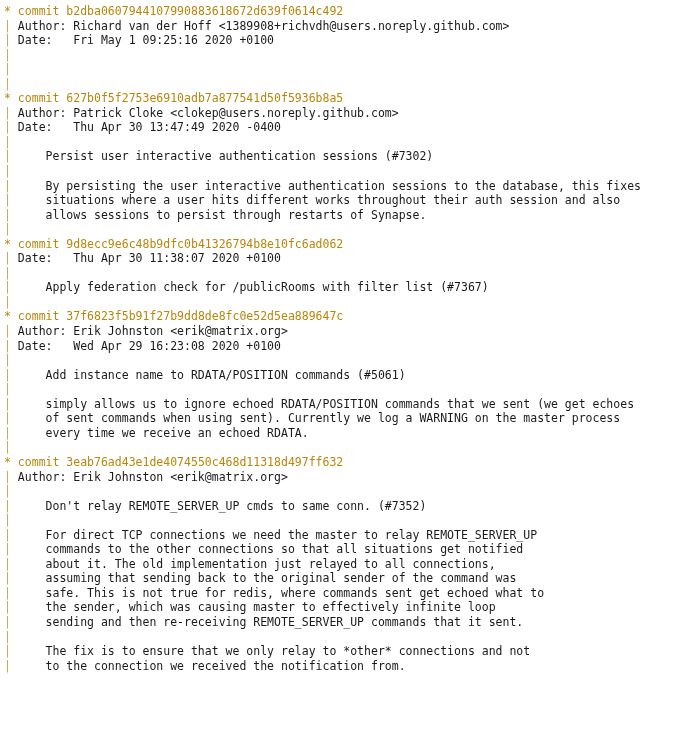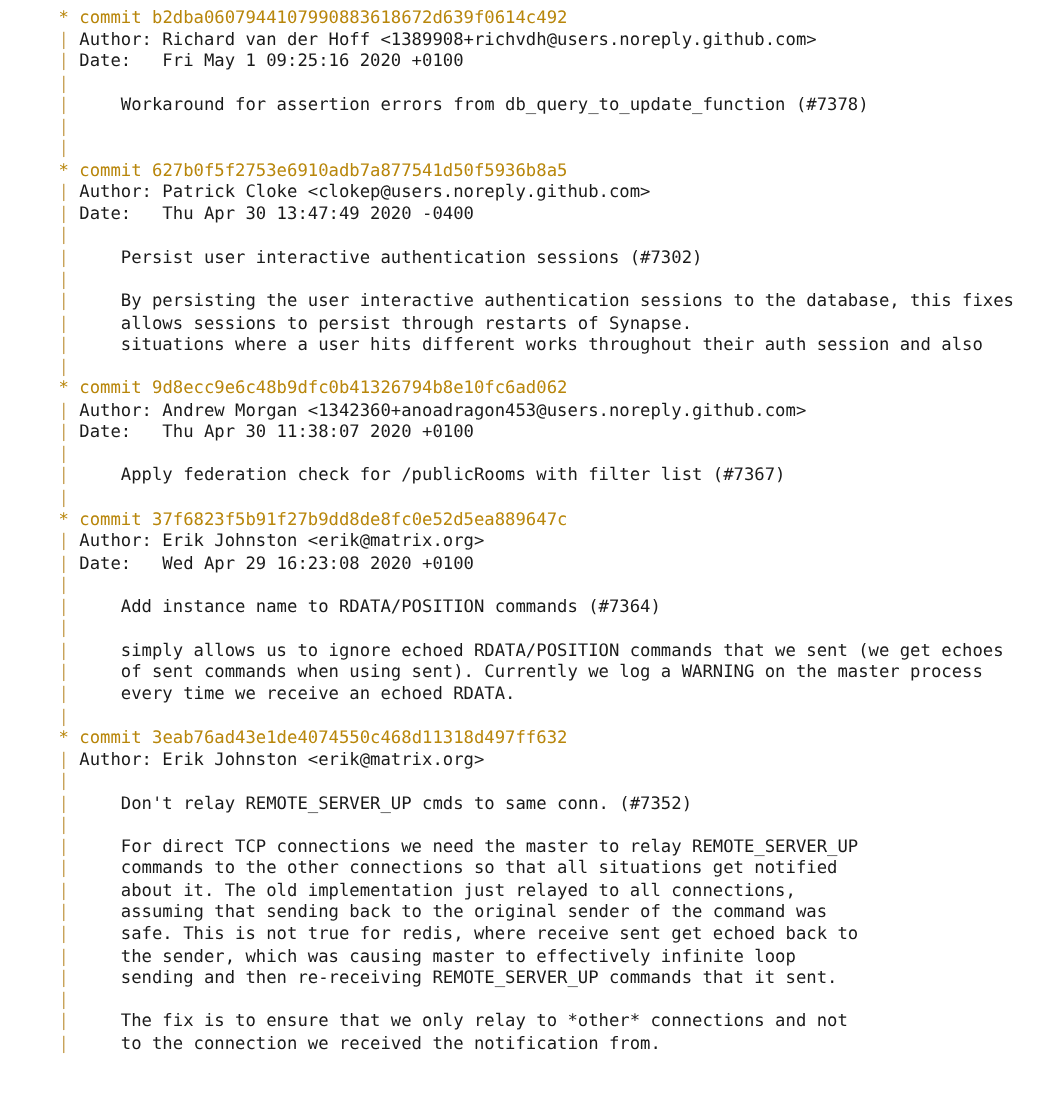--- a/index.html
+++ b/index.html
@@ -16,21 +16,20 @@
     line-height: 14.55px;
     color: #1a1a1a;
   }
   #log {
     padding: 4px 0 0 0;
   }
   .line {
     white-space: pre;
     padding-left: 4px;
     height: 14.55px;
-    margin-left: 35px;
   }
   .gutter {
     color: #c8a35a;
   }
   .star {
     color: #b8860b;
   }
   .commit-kw {
     color: #b8860b;
   }
@@ -46,57 +45,55 @@
   }
 </style>
 </head>
 <body>
 
 <div id="log">
     <div class="line"><span class="star">* </span><span class="commit-kw">commit </span><span class="sha">b2dba0607944107990883618672d639f0614c492</span></div>
     <div class="line"><span class="gutter">| </span><span class="meta">Author: Richard van der Hoff &lt;1389908+richvdh@users.noreply.github.com&gt;</span></div>
     <div class="line"><span class="gutter">| </span><span class="meta">Date:   Fri May 1 09:25:16 2020 +0100</span></div>
     <div class="line"><span class="gutter">| </span><span class="body-text"></span></div>
-    <div class="line"><span class="gutter">| </span><span class="body-text">    Workaround for assertion errors from db_query_to_update_function (#7378)</span></div>
     <div class="line"><span class="gutter">| </span><span class="body-text"></span></div>
     <div class="line"><span class="gutter">| </span><span class="body-text"></span></div>
     <div class="line"><span class="star">* </span><span class="commit-kw">commit </span><span class="sha">627b0f5f2753e6910adb7a877541d50f5936b8a5</span></div>
     <div class="line"><span class="gutter">| </span><span class="meta">Author: Patrick Cloke &lt;clokep@users.noreply.github.com&gt;</span></div>
     <div class="line"><span class="gutter">| </span><span class="meta">Date:   Thu Apr 30 13:47:49 2020 -0400</span></div>
     <div class="line"><span class="gutter">| </span><span class="body-text"></span></div>
     <div class="line"><span class="gutter">| </span><span class="body-text">    Persist user interactive authentication sessions (#7302)</span></div>
     <div class="line"><span class="gutter">| </span><span class="body-text"></span></div>
     <div class="line"><span class="gutter">| </span><span class="body-text">    By persisting the user interactive authentication sessions to the database, this fixes</span></div>
+    <div class="line"><span class="gutter">| </span><span class="body-text">    situations where a user hits different works throughout their auth session and also</span></div>
     <div class="line"><span class="gutter">| </span><span class="body-text">    allows sessions to persist through restarts of Synapse.</span></div>
-    <div class="line"><span class="gutter">| </span><span class="body-text">    situations where a user hits different works throughout their auth session and also</span></div>
     <div class="line"><span class="gutter">| </span><span class="body-text"></span></div>
     <div class="line"><span class="star">* </span><span class="commit-kw">commit </span><span class="sha">9d8ecc9e6c48b9dfc0b41326794b8e10fc6ad062</span></div>
-    <div class="line"><span class="gutter">| </span><span class="meta">Author: Andrew Morgan &lt;1342360+anoadragon453@users.noreply.github.com&gt;</span></div>
     <div class="line"><span class="gutter">| </span><span class="meta">Date:   Thu Apr 30 11:38:07 2020 +0100</span></div>
     <div class="line"><span class="gutter">| </span><span class="body-text"></span></div>
     <div class="line"><span class="gutter">| </span><span class="body-text">    Apply federation check for /publicRooms with filter list (#7367)</span></div>
     <div class="line"><span class="gutter">| </span><span class="body-text"></span></div>
     <div class="line"><span class="star">* </span><span class="commit-kw">commit </span><span class="sha">37f6823f5b91f27b9dd8de8fc0e52d5ea889647c</span></div>
     <div class="line"><span class="gutter">| </span><span class="meta">Author: Erik Johnston &lt;erik@matrix.org&gt;</span></div>
     <div class="line"><span class="gutter">| </span><span class="meta">Date:   Wed Apr 29 16:23:08 2020 +0100</span></div>
     <div class="line"><span class="gutter">| </span><span class="body-text"></span></div>
-    <div class="line"><span class="gutter">| </span><span class="body-text">    Add instance name to RDATA/POSITION commands (#7364)</span></div>
+    <div class="line"><span class="gutter">| </span><span class="body-text">    Add instance name to RDATA/POSITION commands (#5061)</span></div>
     <div class="line"><span class="gutter">| </span><span class="body-text"></span></div>
     <div class="line"><span class="gutter">| </span><span class="body-text">    simply allows us to ignore echoed RDATA/POSITION commands that we sent (we get echoes</span></div>
     <div class="line"><span class="gutter">| </span><span class="body-text">    of sent commands when using sent). Currently we log a WARNING on the master process</span></div>
     <div class="line"><span class="gutter">| </span><span class="body-text">    every time we receive an echoed RDATA.</span></div>
     <div class="line"><span class="gutter">| </span><span class="body-text"></span></div>
     <div class="line"><span class="star">* </span><span class="commit-kw">commit </span><span class="sha">3eab76ad43e1de4074550c468d11318d497ff632</span></div>
     <div class="line"><span class="gutter">| </span><span class="meta">Author: Erik Johnston &lt;erik@matrix.org&gt;</span></div>
     <div class="line"><span class="gutter">| </span><span class="body-text"></span></div>
     <div class="line"><span class="gutter">| </span><span class="body-text">    Don't relay REMOTE_SERVER_UP cmds to same conn. (#7352)</span></div>
     <div class="line"><span class="gutter">| </span><span class="body-text"></span></div>
     <div class="line"><span class="gutter">| </span><span class="body-text">    For direct TCP connections we need the master to relay REMOTE_SERVER_UP</span></div>
     <div class="line"><span class="gutter">| </span><span class="body-text">    commands to the other connections so that all situations get notified</span></div>
     <div class="line"><span class="gutter">| </span><span class="body-text">    about it. The old implementation just relayed to all connections,</span></div>
     <div class="line"><span class="gutter">| </span><span class="body-text">    assuming that sending back to the original sender of the command was</span></div>
-    <div class="line"><span class="gutter">| </span><span class="body-text">    safe. This is not true for redis, where receive sent get echoed back to</span></div>
+    <div class="line"><span class="gutter">| </span><span class="body-text">    safe. This is not true for redis, where commands sent get echoed what to</span></div>
     <div class="line"><span class="gutter">| </span><span class="body-text">    the sender, which was causing master to effectively infinite loop</span></div>
     <div class="line"><span class="gutter">| </span><span class="body-text">    sending and then re-receiving REMOTE_SERVER_UP commands that it sent.</span></div>
     <div class="line"><span class="gutter">| </span><span class="body-text"></span></div>
     <div class="line"><span class="gutter">| </span><span class="body-text">    The fix is to ensure that we only relay to *other* connections and not</span></div>
     <div class="line"><span class="gutter">| </span><span class="body-text">    to the connection we received the notification from.</span></div>
   </div>
 
 </body></html>

